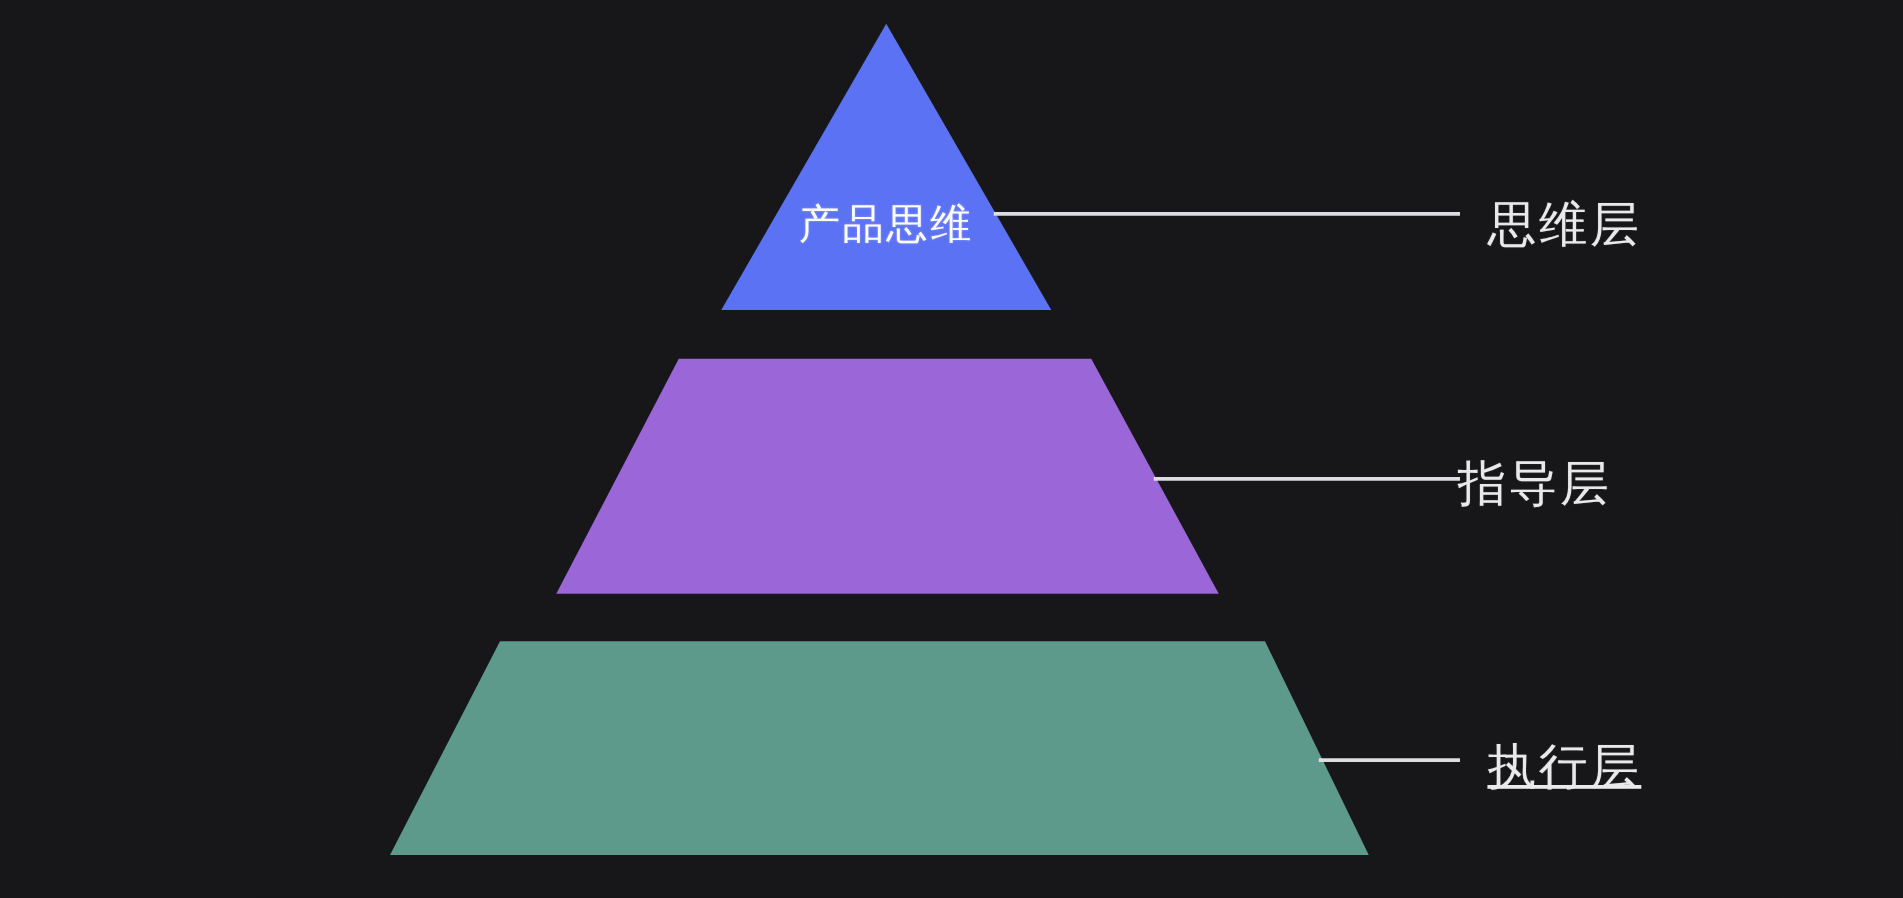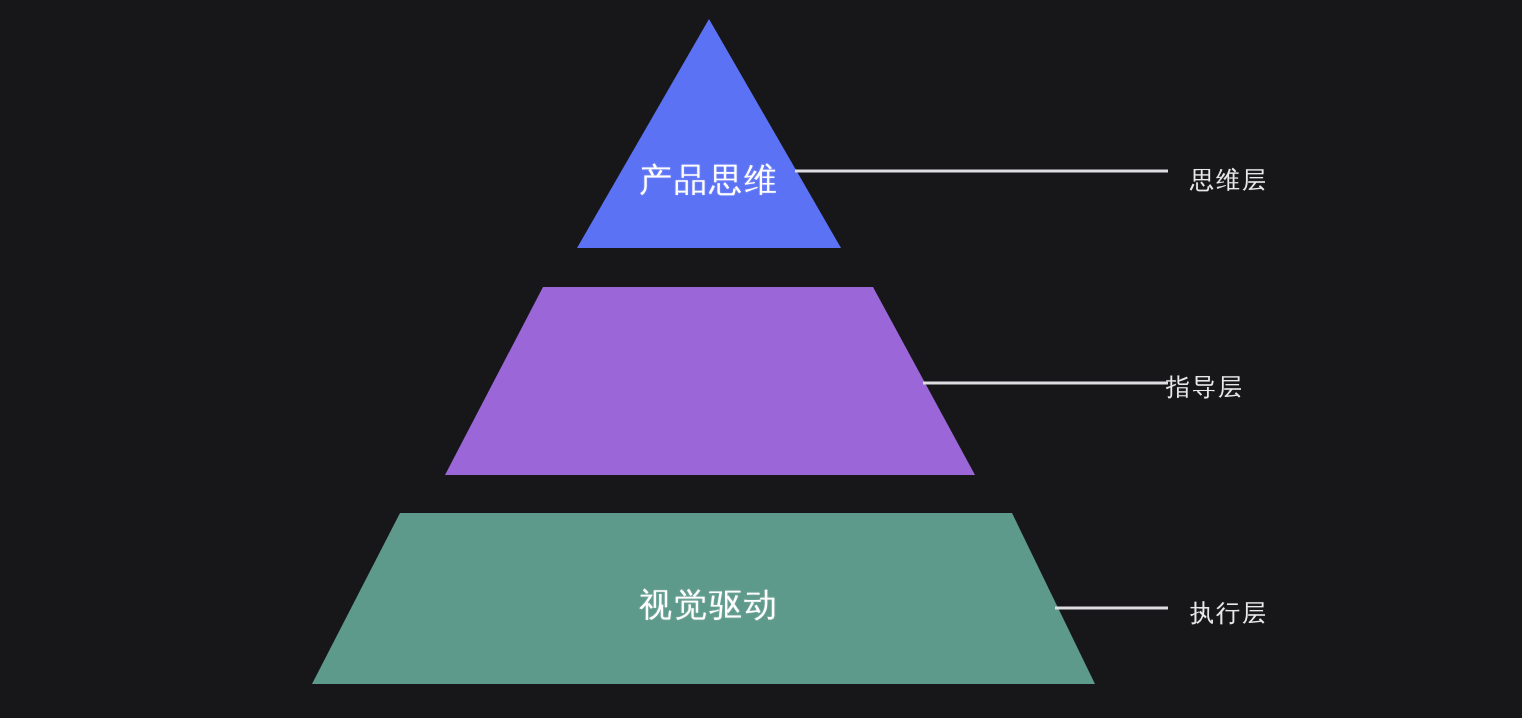--- a/index.html
+++ b/index.html
@@ -36,21 +36,21 @@
     letter-spacing: 2px;
     white-space: nowrap;
     text-align: center;
     transform: translate(-50%, -50%);
     text-shadow: 0 0 2px rgba(255,255,255,0.35);
     font-weight: 400;
   }
   .side-label {
     position: absolute;
     color: #e9e9ec;
-    font-size: 24px;
+    font-size: 39px;
     letter-spacing: 2px;
     white-space: nowrap;
     transform: translateY(-50%);
     text-shadow: 0 0 1px rgba(255,255,255,0.25);
     font-weight: 400;
   }
 </style>
 </head>
 <body style="background: rgb(23, 23, 25);">
 
@@ -63,19 +63,18 @@
     <polygon points="543,287 873,287 975,475 445,475" fill="#9B66D8"></polygon>
 
     <polygon points="400,513 1012,513 1095,684 312,684" fill="#5E9A8B"></polygon>
 
     <line stroke-width="3" stroke-linecap="butt" x1="795" x2="1168" y1="171" y2="171" stroke="#dedee2"></line>
     <line stroke-width="3" stroke-linecap="butt" x1="923" x2="1168" y1="383" y2="383" stroke="#dedee2"></line>
     <line stroke-width="3" stroke-linecap="butt" x1="1055" x2="1168" y1="608" y2="608" stroke="#dedee2"></line>
   </svg>
 
   <div class="shape-label" style="left: 709px; top: 180px; color: rgb(255, 255, 255);">产品思维</div>
-  <div class="shape-label" style="left: 709px; top: 605px; color: rgb(255, 255, 255);">视觉驱动</div>
 
   <div class="side-label" style="left: 1190px; top: 180px;">思维层</div>
   <div class="side-label" style="left: 1166px; top: 387px;">指导层</div>
-  <div class="side-label" style="left: 1190px; top: 613px;">执行层</div>
+  <div class="side-label" style="left: 1190px; top: 613px; text-decoration: underline;">执行层</div>
 
 </div>
 
 </body></html>

